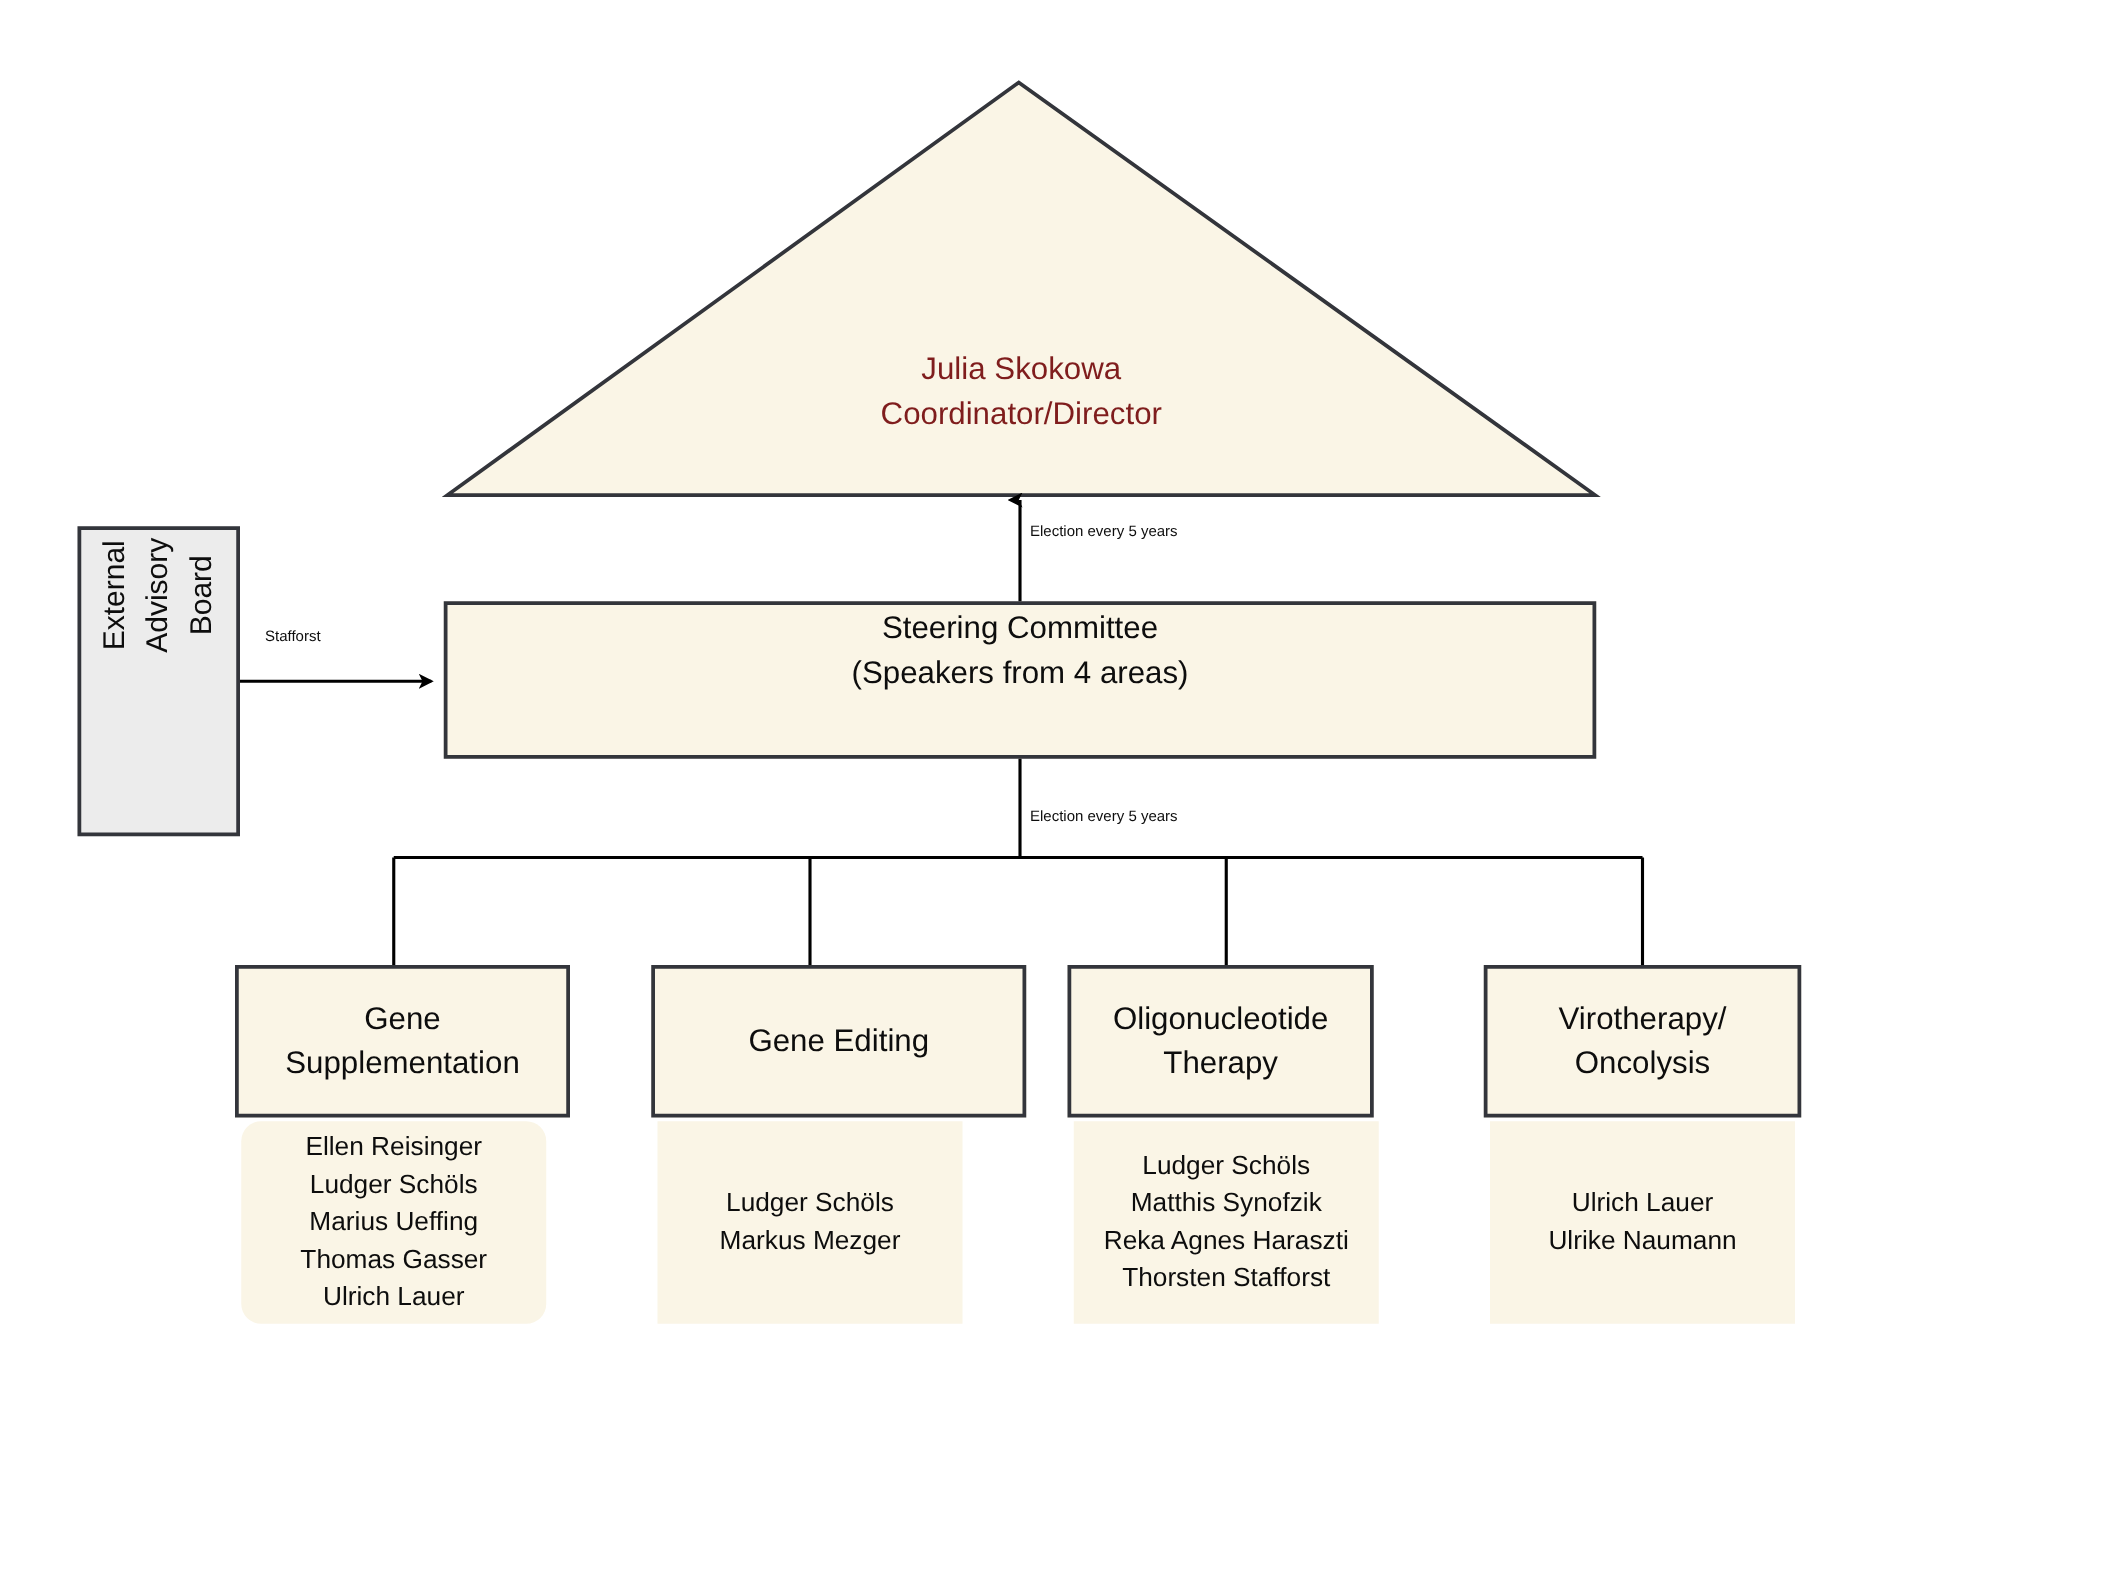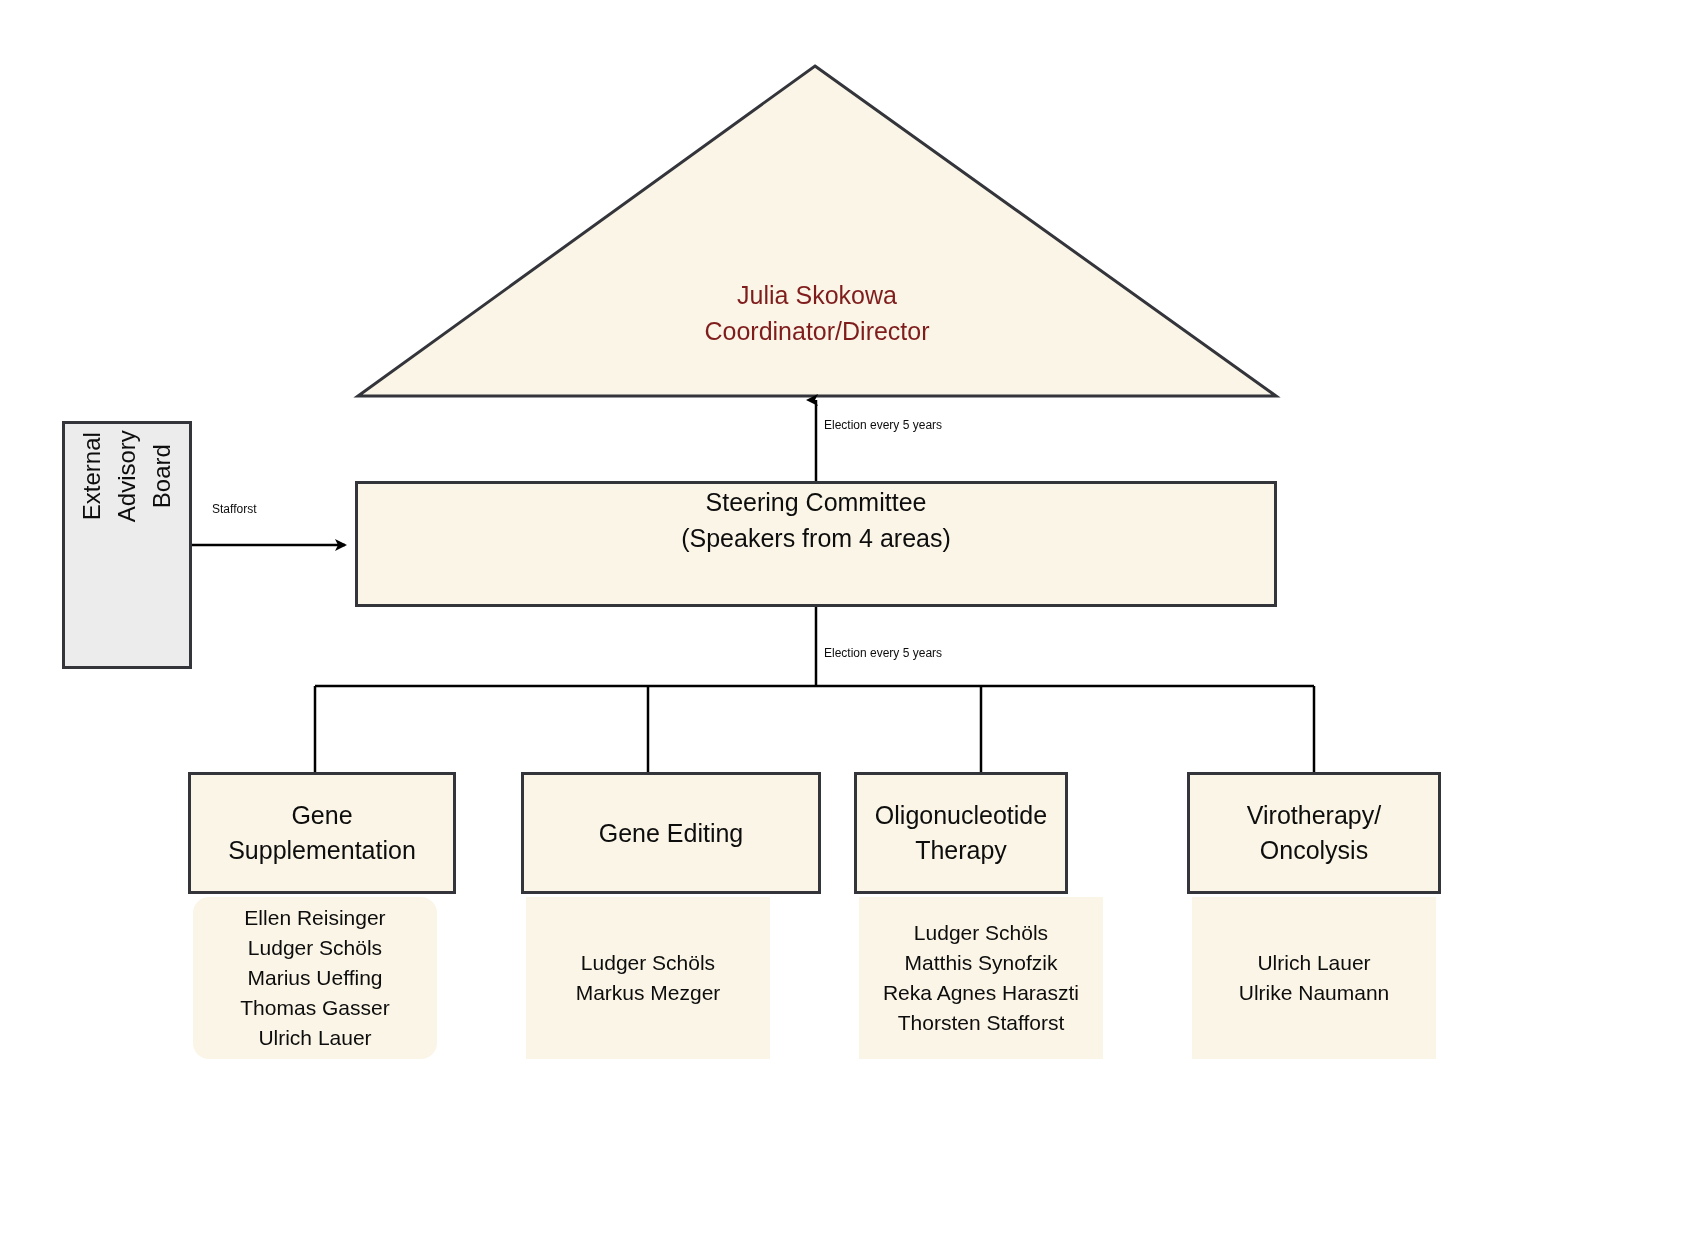--- a/index.html
+++ b/index.html
@@ -192,21 +192,21 @@
   </div>
 
   <div class="area-box" style="left:521px; width:300px;">
     <span>Gene Editing</span>
   </div>
   <div class="member-panel" style="left:526px; width:244px;">
     <span>Ludger Schöls
 Markus Mezger</span>
   </div>
 
-  <div class="area-box" style="left:854px; width:214px;">
+  <div class="area-box" style="left:854px; width:245px;">
     <span>Oligonucleotide
 Therapy</span>
   </div>
   <div class="member-panel" style="left:859px; width:244px;">
     <span>Ludger Schöls
 Matthis Synofzik
 Reka Agnes Haraszti
 Thorsten Stafforst</span>
   </div>
 

